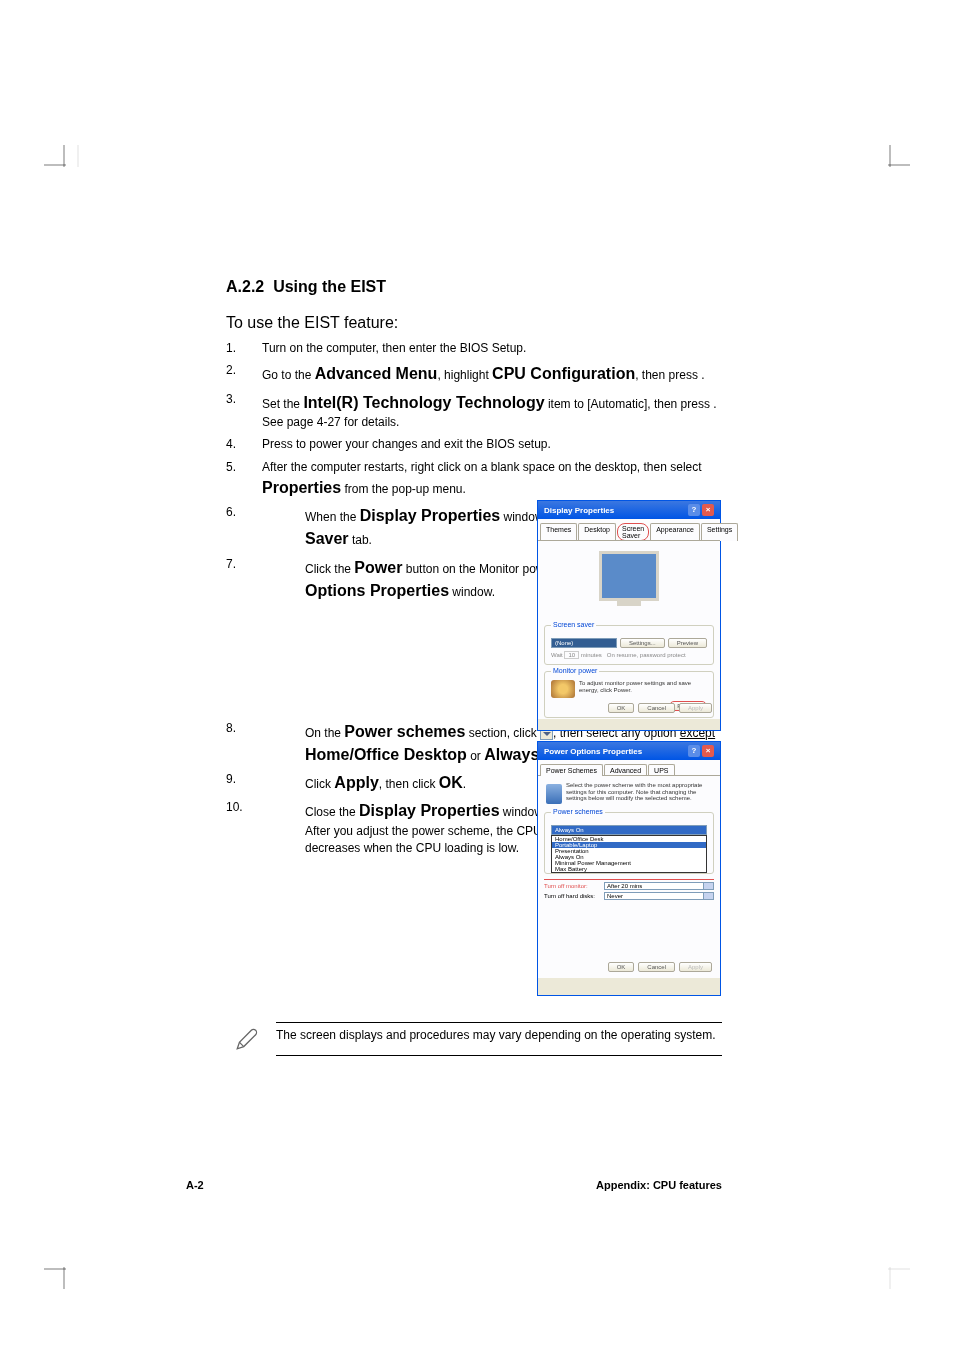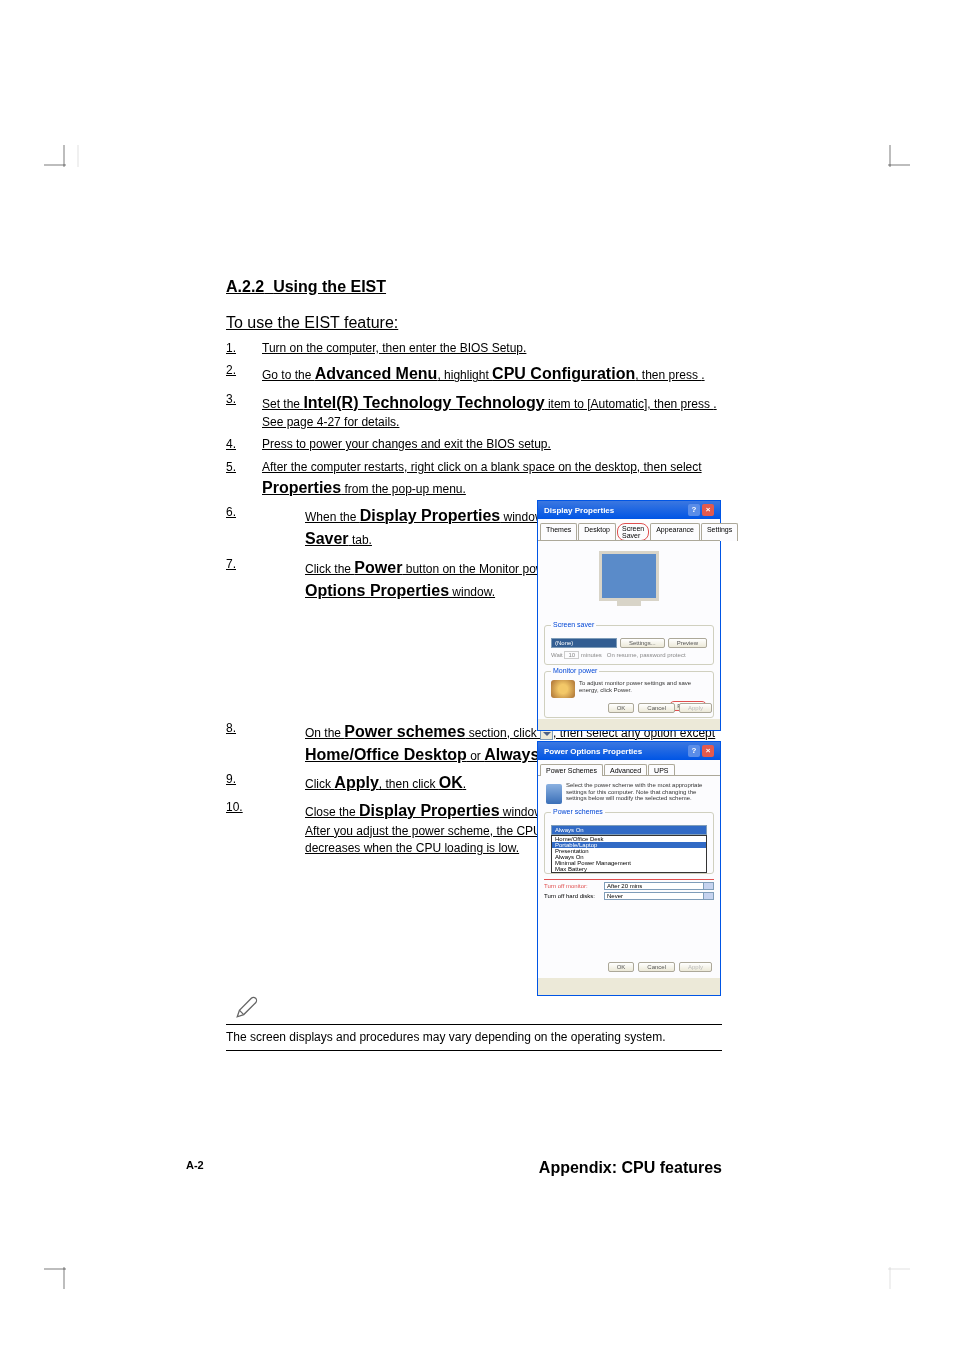--- a/index.html
+++ b/index.html
@@ -13,21 +13,20 @@
       width: 954px;
       height: 1351px;
       position: relative;
     }
     
     .page-content {
       position: absolute;
       left: 226px;
       top: 278px;
       width: 496px;
-      text-decoration: underline;
     }
     
     .section-heading {
       font-size: 16px;
       font-weight: bold;
       font-family: Verdana, Arial, sans-serif;
       margin-bottom: 18px;
     }
     
     .intro-text {
@@ -318,24 +317,23 @@
       top: 0;
       bottom: 0;
       width: 10px;
       background: #c6d3ef;
       border-left: 1px solid #7f9db9;
     }
     
     .note-section {
       position: absolute;
       left: 226px;
-      top: 990px;
+      top: 1022px;
       width: 496px;
       display: flex;
-      flex-direction: column;
     }
     
     .note-icon {
       width: 50px;
       flex-shrink: 0;
       padding-top: 4px;
       padding-left: 8px;
     }
     .pencil-svg {
       width: 26px;
@@ -346,38 +344,38 @@
       flex: 1;
       font-size: 12px;
       padding: 4px 0;
       border-top: 1px solid #000;
       border-bottom: 1px solid #000;
       line-height: 1.4;
     }
     
     .footer {
       position: absolute;
-      bottom: 174px;
+      bottom: 160px;
       left: 186px;
       right: 232px;
       display: flex;
       justify-content: space-between;
       font-size: 12px;
     }
     
     .footer-left {
       font-family: Verdana, Arial, sans-serif;
       font-weight: bold;
       font-size: 11px;
     }
     
     .footer-right {
       font-family: Verdana, Arial, sans-serif;
       font-weight: bold;
-      font-size: 16px;
+      font-size: 11px;
     }
     
     
     .crop-svg { position: absolute; }
     .crop-top-left { top: 145px; left: 44px; }
     .crop-top-right { top: 145px; right: 44px; }
     .crop-bottom-left { bottom: 62px; left: 44px; }
     .crop-bottom-right { bottom: 62px; right: 44px; }
     
   </style>

